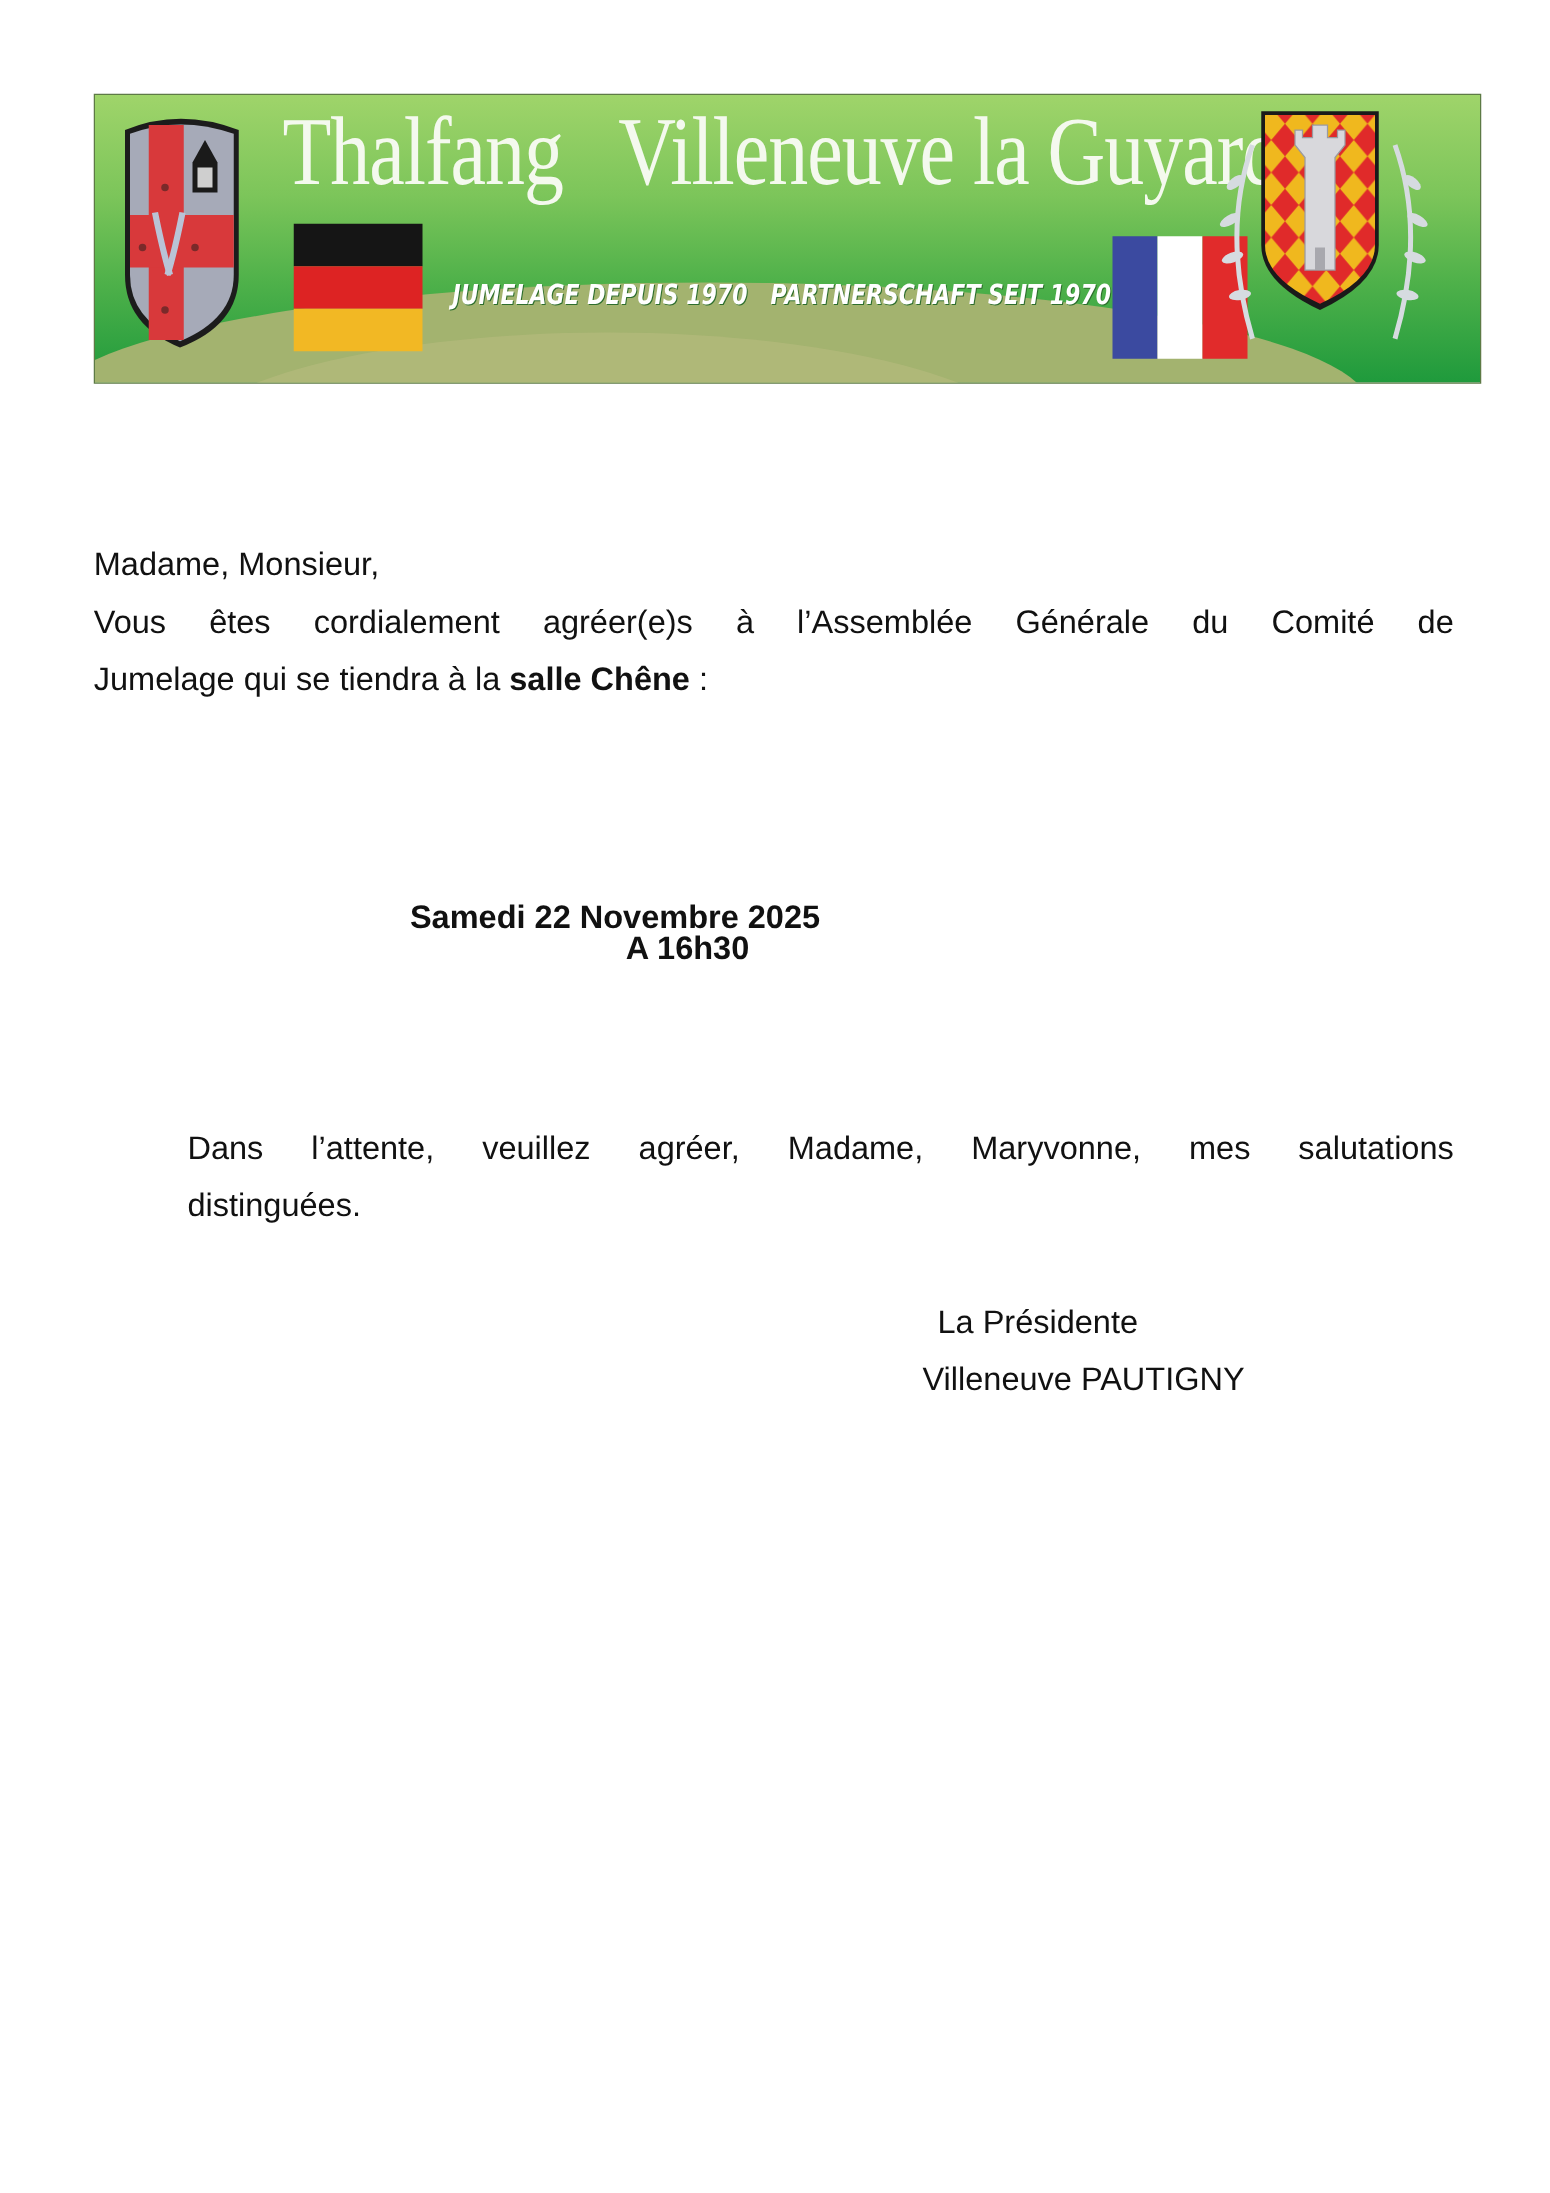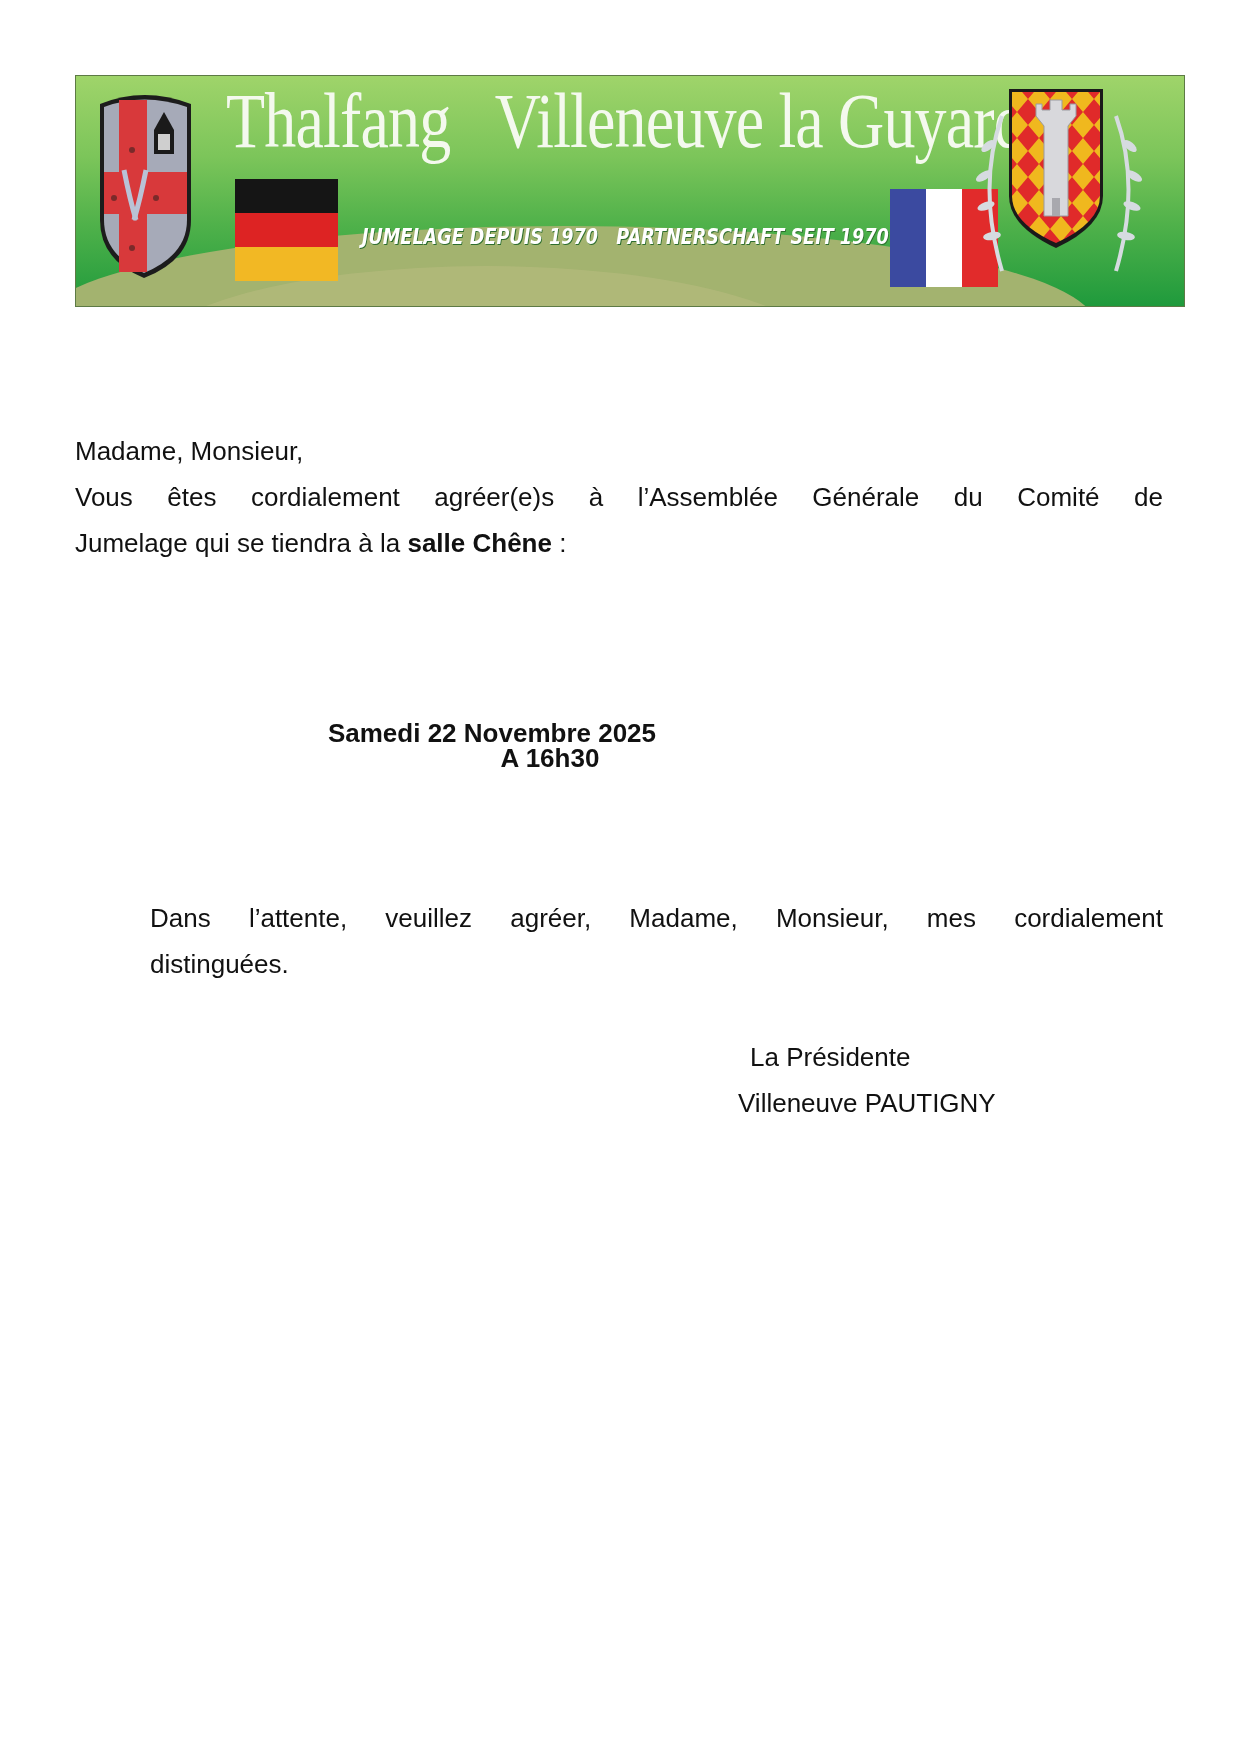--- a/index.html
+++ b/index.html
@@ -111,17 +111,17 @@
 
 <div class="txt" style="left:75px; top:428px;">Madame, Monsieur,</div>
 
 <div class="txt justify" style="left:75px; top:474px; width:1088px;">Vous êtes cordialement agréer(e)s à l’Assemblée Générale du Comité de</div>
 
 <div class="txt" style="left:75px; top:520px;"><span>Jumelage qui se tiendra à la </span><span class="bold">salle Chêne</span><span> :</span></div>
 
 <div class="txt bold center" style="left:0; width:984px; top:710px;">Samedi 22 Novembre 2025</div>
 <div class="txt bold center" style="left:0; width:1100px; top:723px;margin-top:12px;">A 16h30</div>
 
-<div class="txt justify" style="left:150px; top:895px; width:1013px;">Dans l’attente, veuillez agréer, Madame, Monsieur, mes cordialement</div>
+<div class="txt justify" style="left:150px; top:895px; width:1013px;">Dans l’attente, veuillez agréer, Madame, Maryvonne, mes salutations</div>
 <div class="txt" style="left:150px; top:941px;">distinguées.</div>
 
 <div class="txt" style="left:738px; top:1034px;margin-left:12px;">La Présidente</div>
 <div class="txt" style="left:738px; top:1080px;">Villeneuve PAUTIGNY</div>
 
 </body></html>

